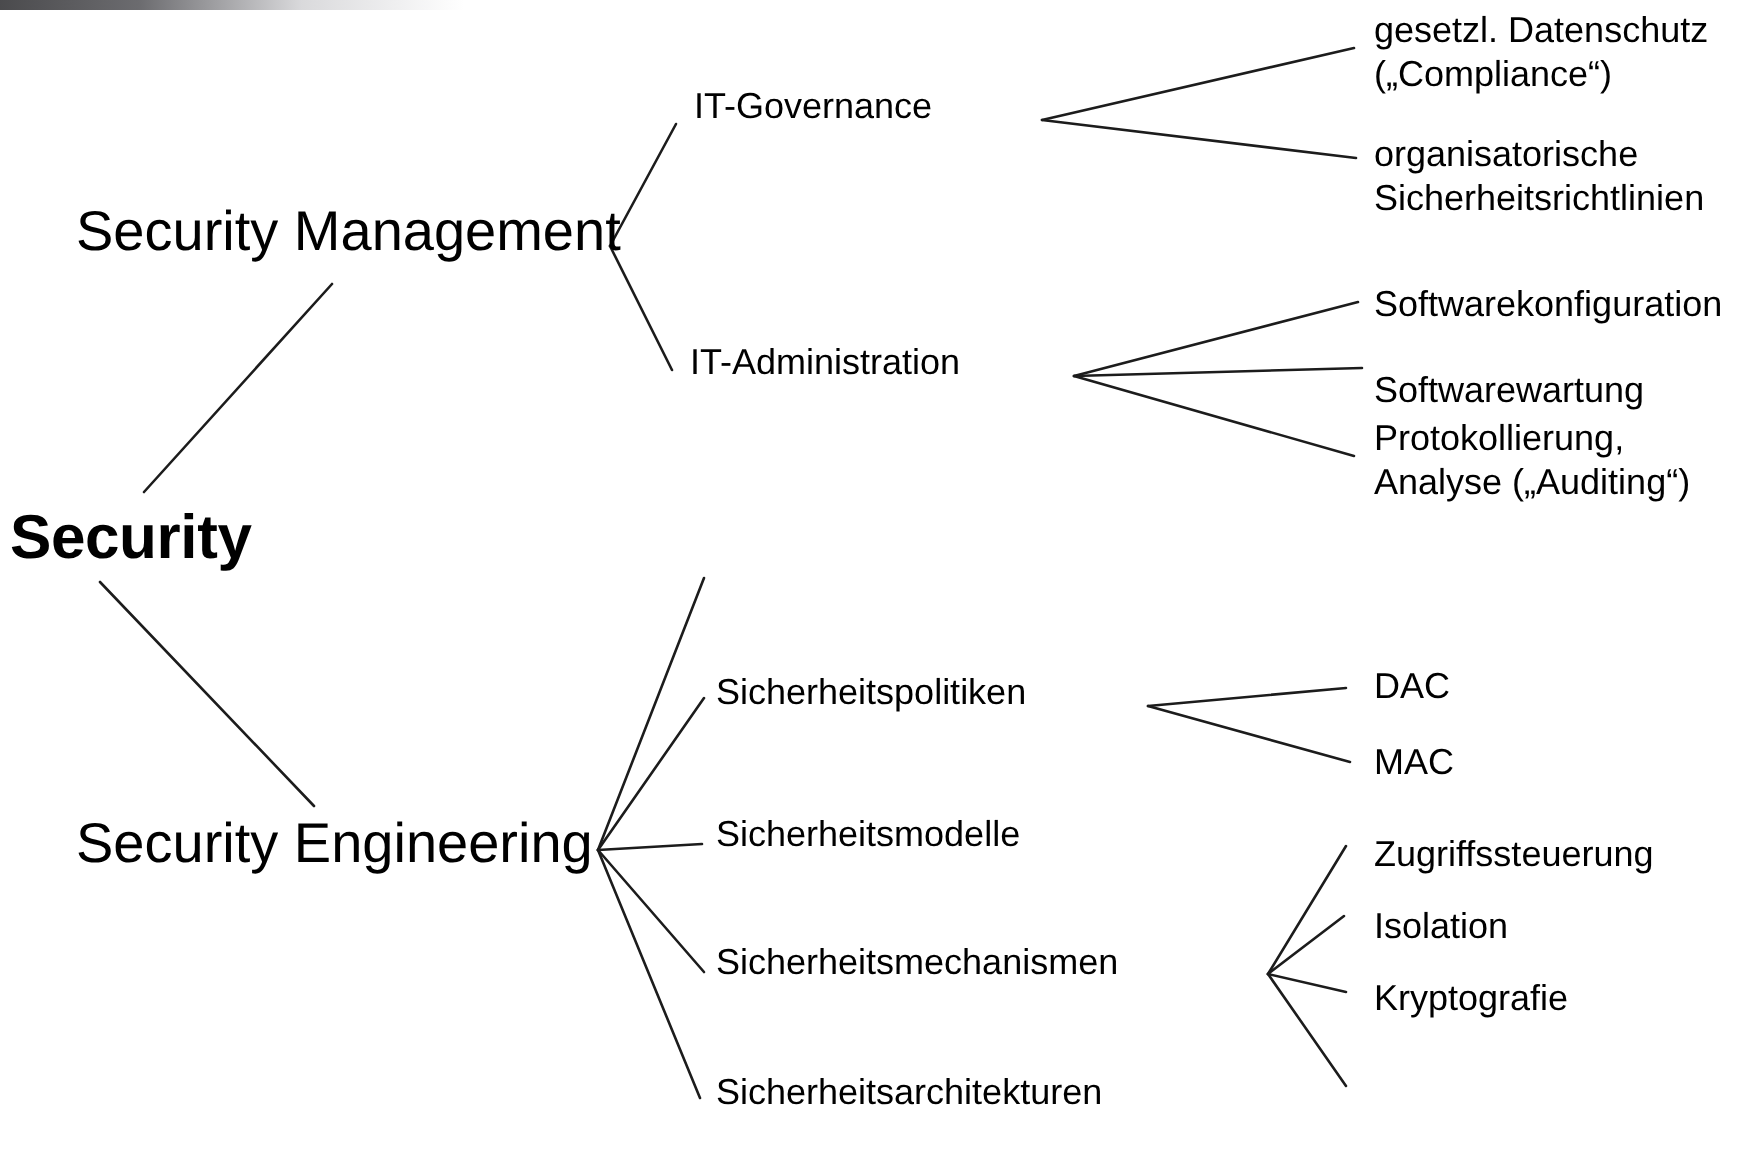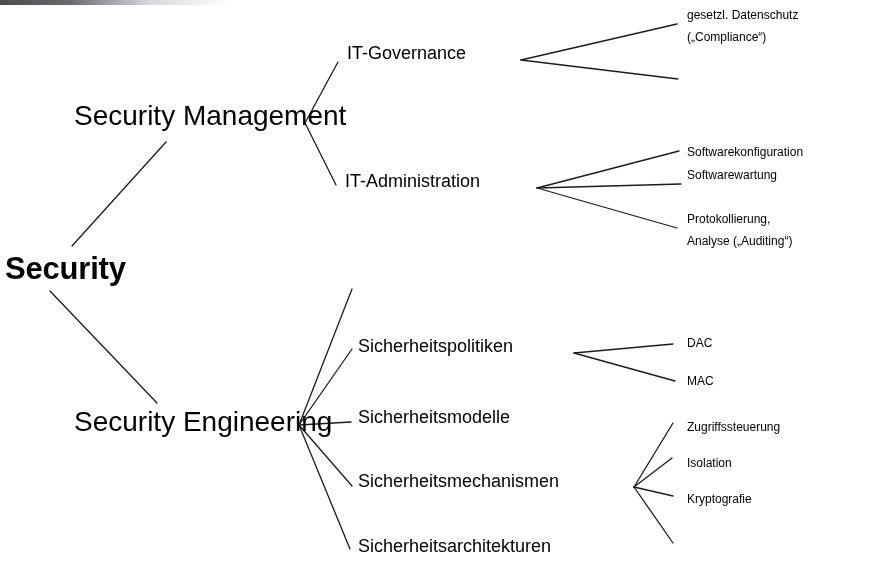--- a/index.html
+++ b/index.html
@@ -8,23 +8,23 @@
     width:878px;height:578px;
     background:#ffffff;
     font-family:"Liberation Sans","DejaVu Sans",sans-serif;
     color:#000;
     overflow:hidden;
   }
   #edges{position:absolute;left:0;top:0;width:878px;height:578px;}
   #edges line{stroke:#1c1c1c;stroke-width:1.3;stroke-linecap:round;}
   .node{position:absolute;white-space:pre-line;line-height:1.15;}
   .root{font-size:31px;font-weight:bold;letter-spacing:-0.2px;}
-  .lvl2{font-size:28px;margin-left:36px;}
+  .lvl2{font-size:28px;}
   .lvl3{font-size:18px;}
-  .leaf{font-size:12px;line-height:22px;}
+  .leaf{font-size:18px;line-height:22px;}
   .scan-artifact{
     position:absolute;left:0;top:0;width:232px;height:5px;
     background:linear-gradient(to right,
       rgba(35,35,38,0.82) 0%,
       rgba(45,45,50,0.70) 30%,
       rgba(120,120,128,0.28) 65%,
       rgba(255,255,255,0) 100%);
   }
 </style>
 </head>
@@ -72,23 +72,25 @@
   <div class="node lvl3" style="left:347px;top:43px">IT-Governance</div>
   <div class="node lvl3" style="left:345px;top:171px">IT-Administration</div>
 
   <div class="node lvl3" style="left:358px;top:336px">Sicherheitspolitiken</div>
   <div class="node lvl3" style="left:358px;top:407px">Sicherheitsmodelle</div>
   <div class="node lvl3" style="left:358px;top:471px">Sicherheitsmechanismen</div>
   <div class="node lvl3" style="left:358px;top:536px">Sicherheitsarchitekturen</div>
 
   <div class="node leaf" style="left:687px;top:4px">gesetzl. Datenschutz
 („Compliance“)</div>
+  <div class="node leaf" style="left:687px;top:66px">organisatorische
+Sicherheitsrichtlinien</div>
 
   <div class="node leaf" style="left:687px;top:141px">Softwarekonfiguration</div>
-  <div class="node leaf" style="left:687px;top:164px">Softwarewartung</div>
+  <div class="node leaf" style="left:687px;top:184px">Softwarewartung</div>
   <div class="node leaf" style="left:687px;top:208px">Protokollierung,
 Analyse („Auditing“)</div>
 
   <div class="node leaf" style="left:687px;top:332px">DAC</div>
   <div class="node leaf" style="left:687px;top:370px">MAC</div>
 
   <div class="node leaf" style="left:687px;top:416px">Zugriffssteuerung</div>
   <div class="node leaf" style="left:687px;top:452px">Isolation</div>
   <div class="node leaf" style="left:687px;top:488px">Kryptografie</div>
 

